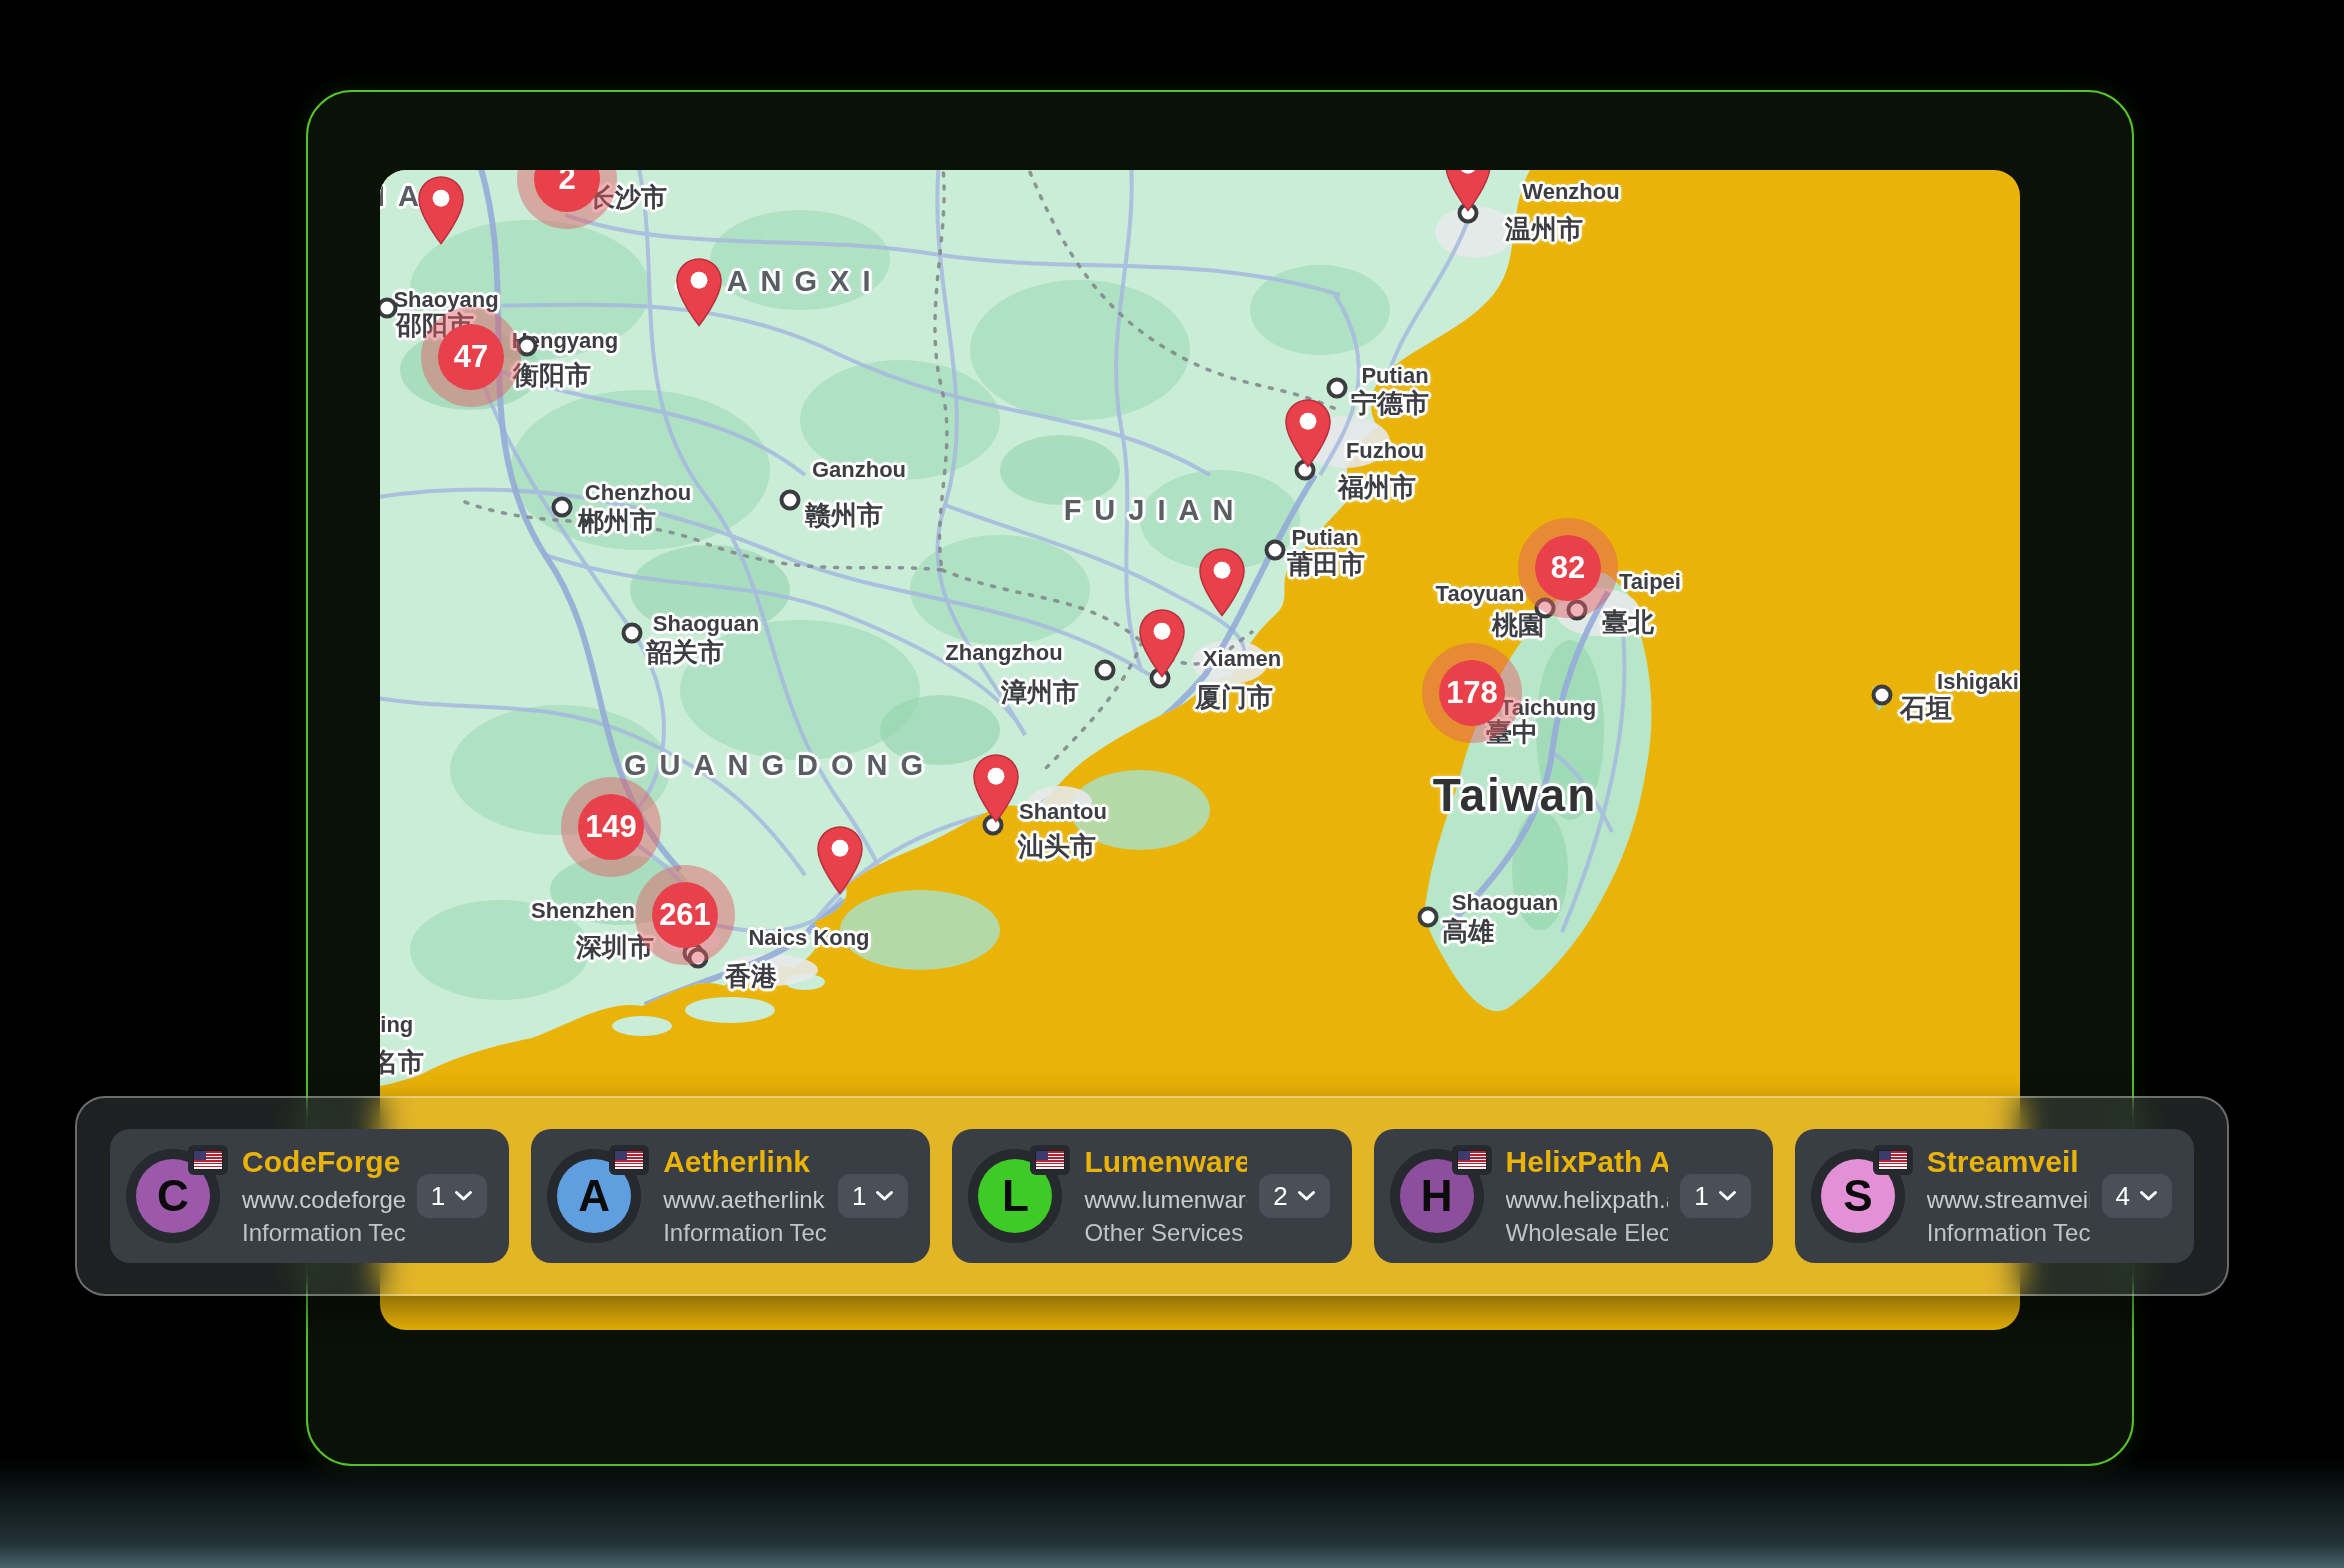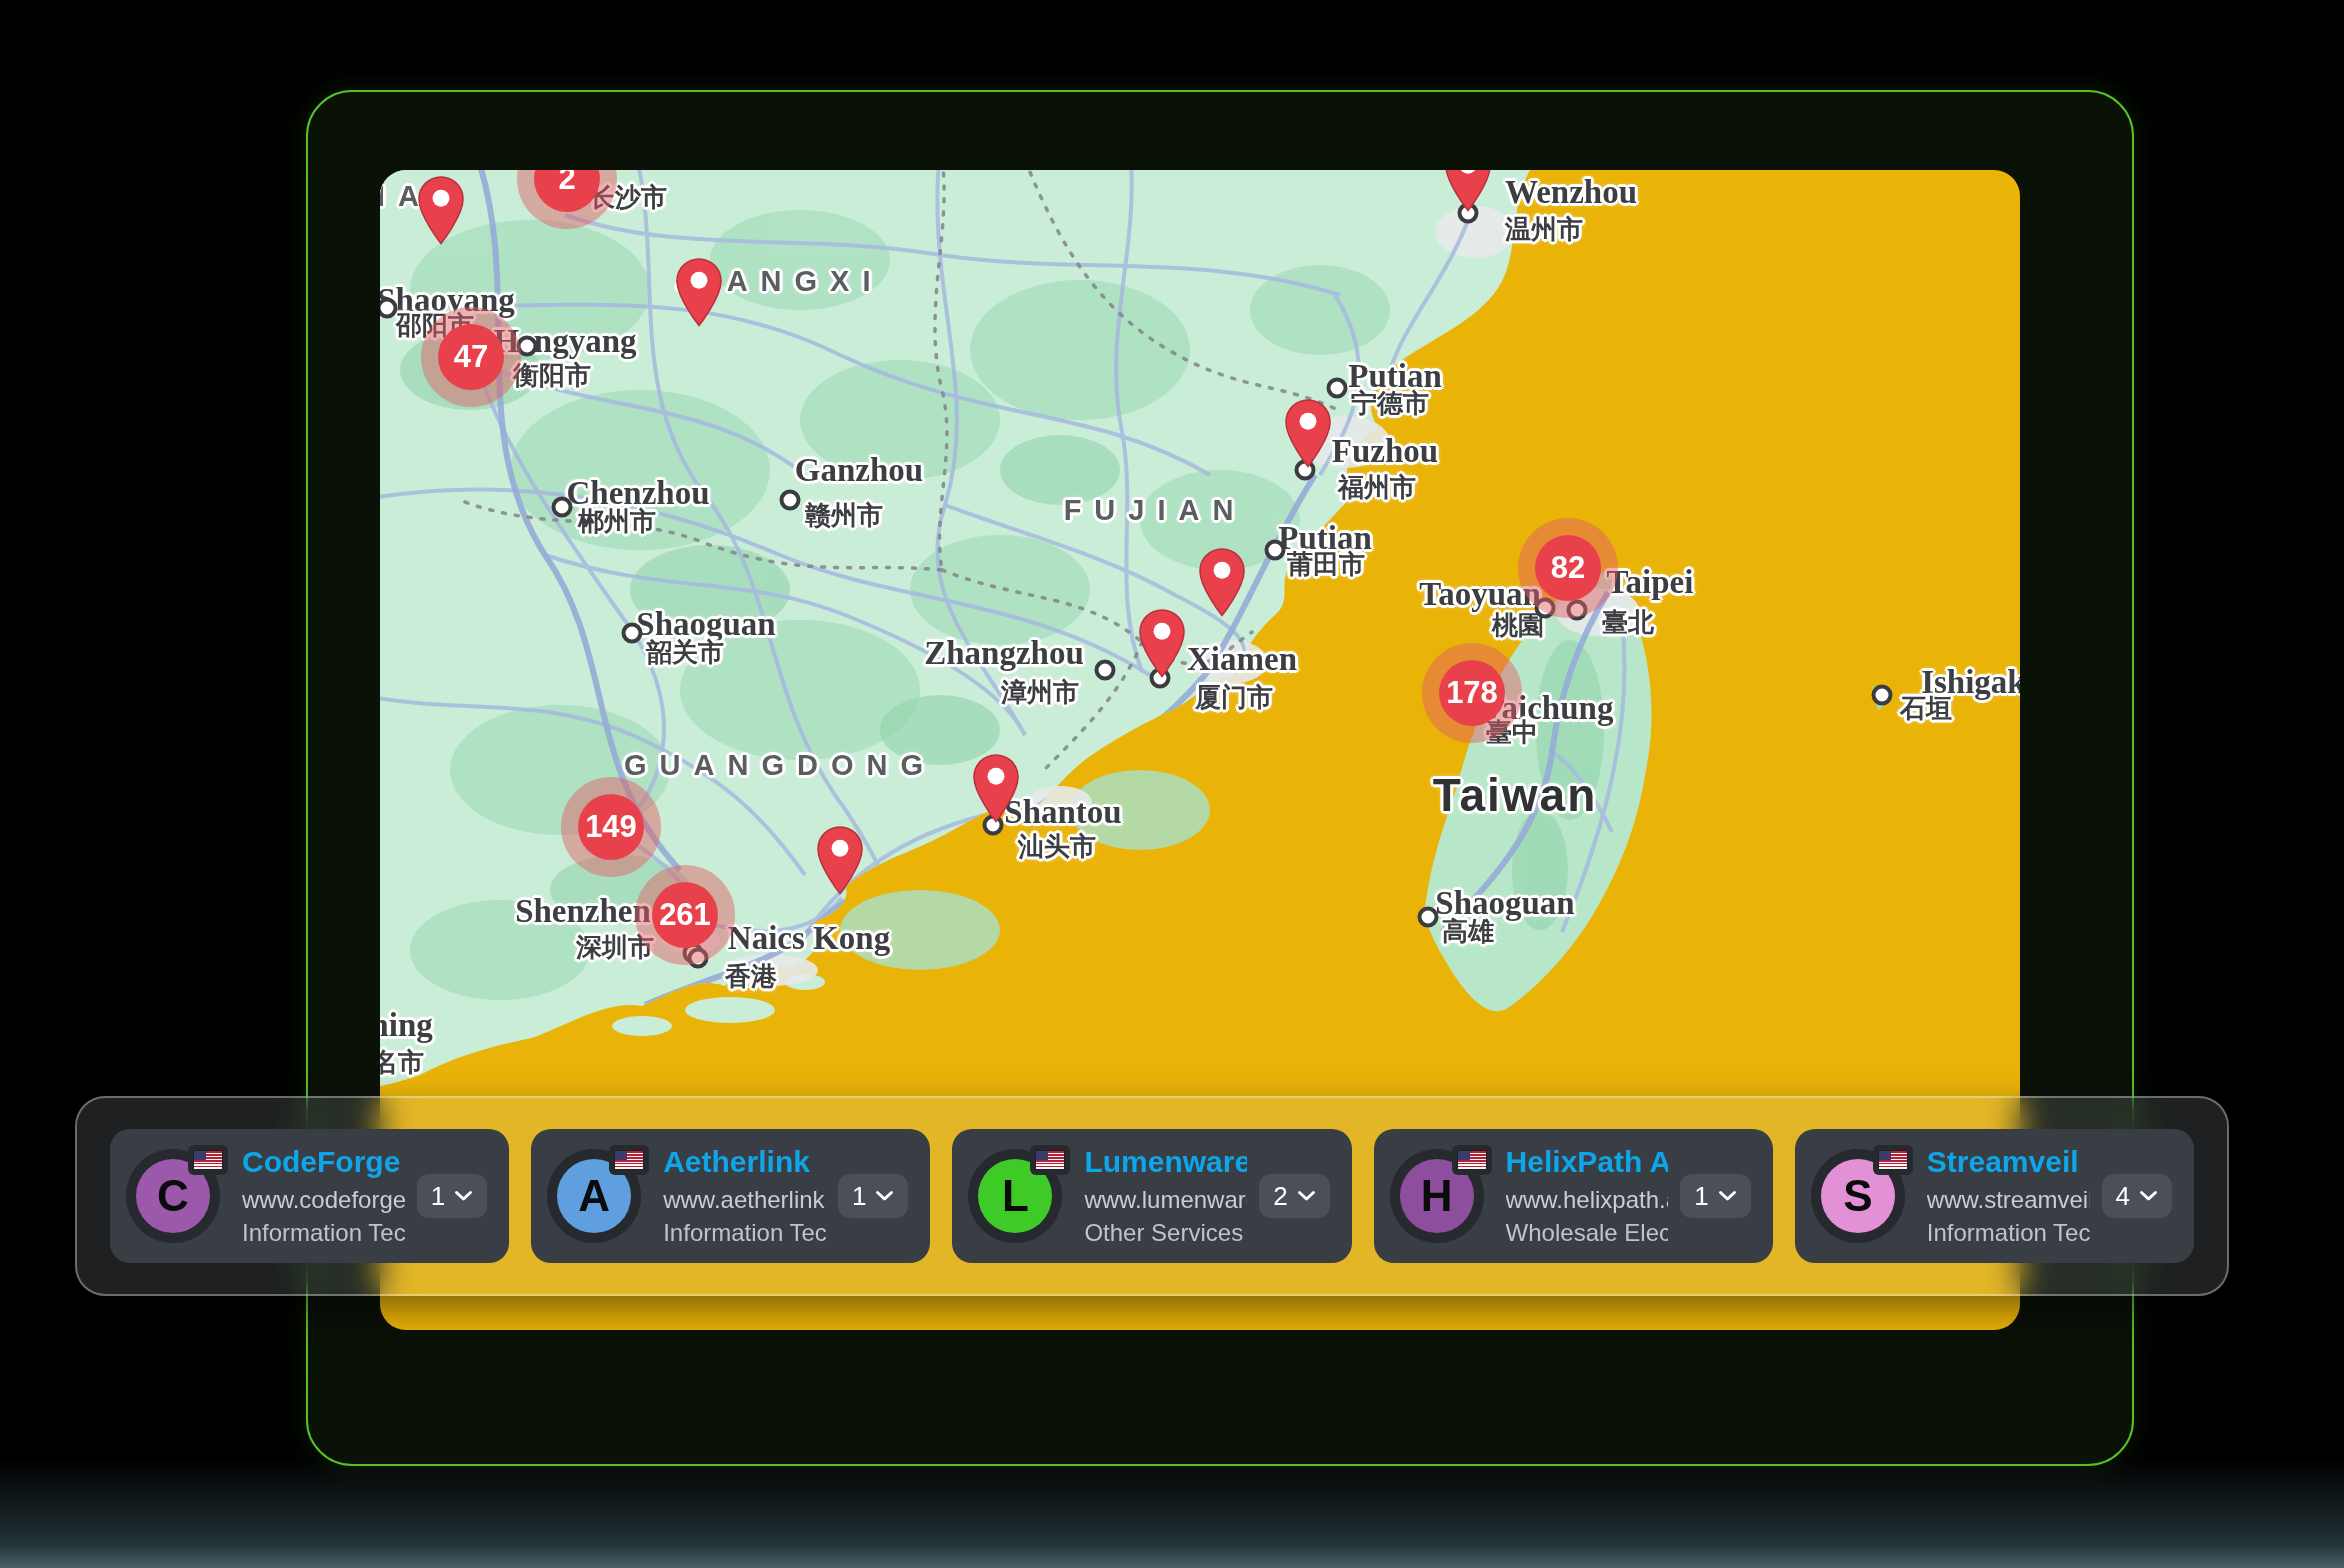--- a/index.html
+++ b/index.html
@@ -16,21 +16,21 @@
 
   
   .map-panel{position:absolute;left:380px;top:170px;width:1640px;height:1160px;
     background:#eab308;border-radius:26px;overflow:hidden;}
   .map-panel svg.terrain{position:absolute;left:0;top:0;}
 
   .map-label{position:absolute;transform:translate(-50%,-50%);white-space:nowrap;
     font-weight:bold;color:#3c3e41;text-align:center;line-height:1;
     text-shadow:-2px -2px 0 #fff,2px -2px 0 #fff,-2px 2px 0 #fff,2px 2px 0 #fff,
                 0 -3px 0 #fff,0 3px 0 #fff,-3px 0 0 #fff,3px 0 0 #fff,0 0 6px #fff;}
-  .map-label .en{font-size:33px;font-family:Liberation Serif, serif;}
+  .map-label .en{font-size:22px;}
   .map-label .cn{font-size:26px;}
   .province{font-size:29px;letter-spacing:13px;color:#5a5d61;font-weight:bold;}
   .country{font-size:46px;letter-spacing:2px;color:#303234;font-weight:bold;}
 
   .city-dot{position:absolute;width:13px;height:13px;border-radius:50%;
     background:#fff;border:4px solid #3a3c3f;transform:translate(-50%,-50%);box-sizing:content-box;}
 
   .map-pin{position:absolute;width:46px;height:69px;transform:translate(-50%,-100%);}
   .map-cluster{position:absolute;width:66px;height:66px;border-radius:50%;
     background:#e8414b;transform:translate(-50%,-50%);
@@ -52,21 +52,21 @@
   .avatar-circle{position:absolute;left:10px;top:10px;width:74px;height:74px;border-radius:50%;
     display:flex;align-items:center;justify-content:center;
     font-size:44px;font-weight:bold;color:#0b0b0c;}
   .flag-tab{position:absolute;top:-4px;right:-8px;width:40px;height:30px;
     background:#26292e;border-radius:6px;display:flex;align-items:center;justify-content:center;}
   .us-flag{position:relative;width:28px;height:18px;
     background:repeating-linear-gradient(180deg,#b22234 0 1.5px,#f4f5f6 1.5px 3px);
     box-shadow:0 0 0 .5px rgba(0,0,0,.4);}
   .us-flag::after{content:"";position:absolute;left:0;top:0;width:12px;height:9px;background:#3c3b6e;}
   .card-text{margin-left:22px;min-width:0;flex:1;}
-  .card-title{font-size:30px;font-weight:bold;color:#0ea5e9;margin-bottom:7px;
+  .card-title{font-size:30px;font-weight:bold;color:#eab308;margin-bottom:7px;
     white-space:nowrap;overflow:hidden;}
   .card-url{font-size:24px;color:#c9ccd0;margin-bottom:5px;white-space:nowrap;overflow:hidden;}
   .card-industry{font-size:24px;color:#c0c3c8;white-space:nowrap;overflow:hidden;}
   .count-pill{flex:none;margin:0 22px 0 12px;height:44px;min-width:40px;padding:0 14px;
     background:#4b5058;border-radius:12px;display:flex;align-items:center;justify-content:center;
     gap:9px;color:#fff;font-size:26px;cursor:pointer;}
   .count-pill svg{display:block;}
 </style>
 </head>
 <body>

